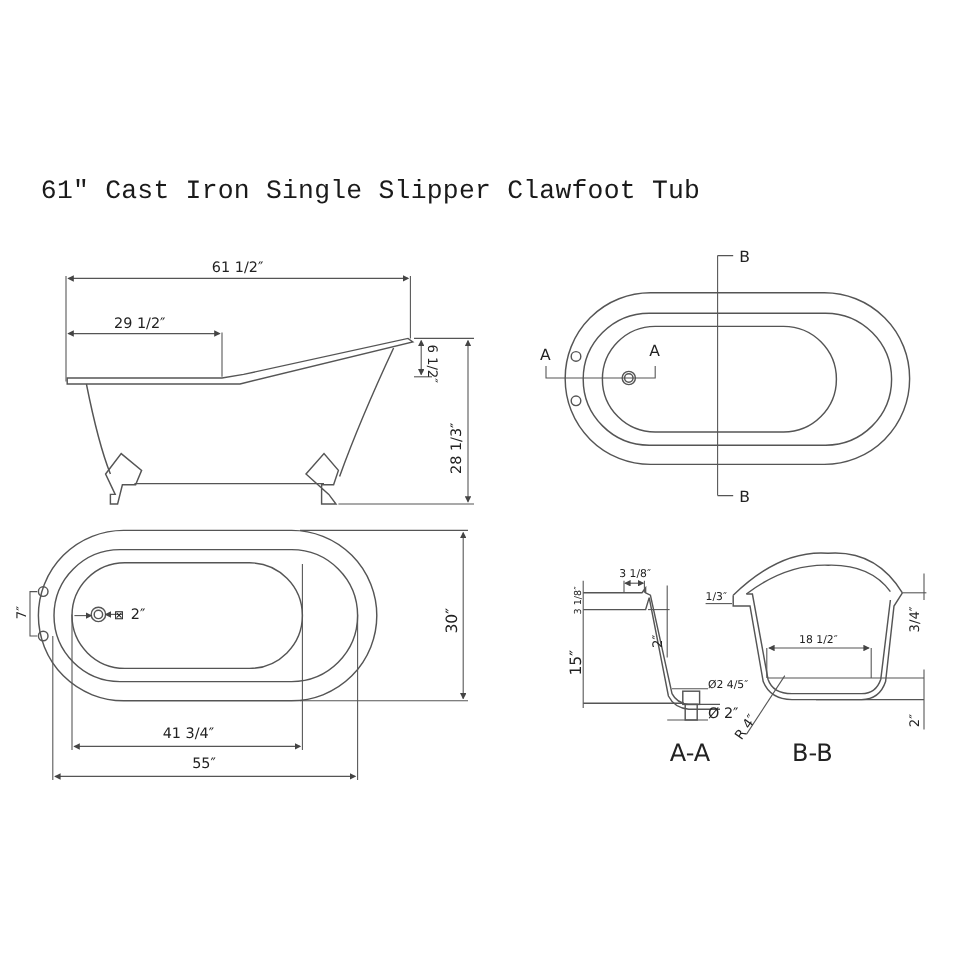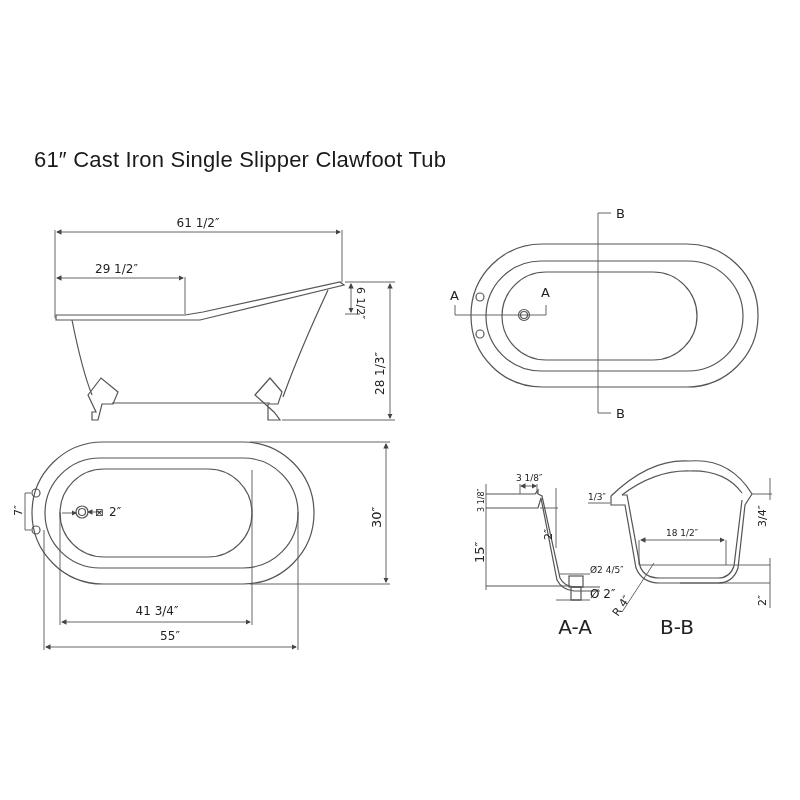--- a/index.html
+++ b/index.html
@@ -1,17 +1,17 @@
 <!DOCTYPE html>
 <html><head>
   <meta charset="utf-8">
   <style>
     html, body { margin: 0; padding: 0; background: #ffffff; }
     body { width: 800px; height: 800px; position: relative; overflow: hidden; font-family: "Liberation Sans", sans-serif; }
-    .title { position: absolute; left: 34px; top: 147px; font-size: 22px; color: #1a1a1a; font-family: Liberation Sans, sans-serif; letter-spacing: 0.2px; }
+    .title { position: absolute; left: 34px; top: 147px; font-size: 22px; color: #1a1a1a; font-family: Liberation Mono, monospace; letter-spacing: 0.2px; }
     svg { position: absolute; left: 0; top: 0; }
     .ln { stroke: #555; stroke-width: 1.2; fill: none; }
     .dim { stroke: #555; stroke-width: 0.9; fill: none; }
     .txt { font-family: "DejaVu Sans", sans-serif; fill: #222; }
     .lbl { font-family: "DejaVu Sans", sans-serif; fill: #222; font-size: 20px; }
   </style>
 </head>
 <body>
 
 <div class="title">61″ Cast Iron Single Slipper Clawfoot Tub</div>

